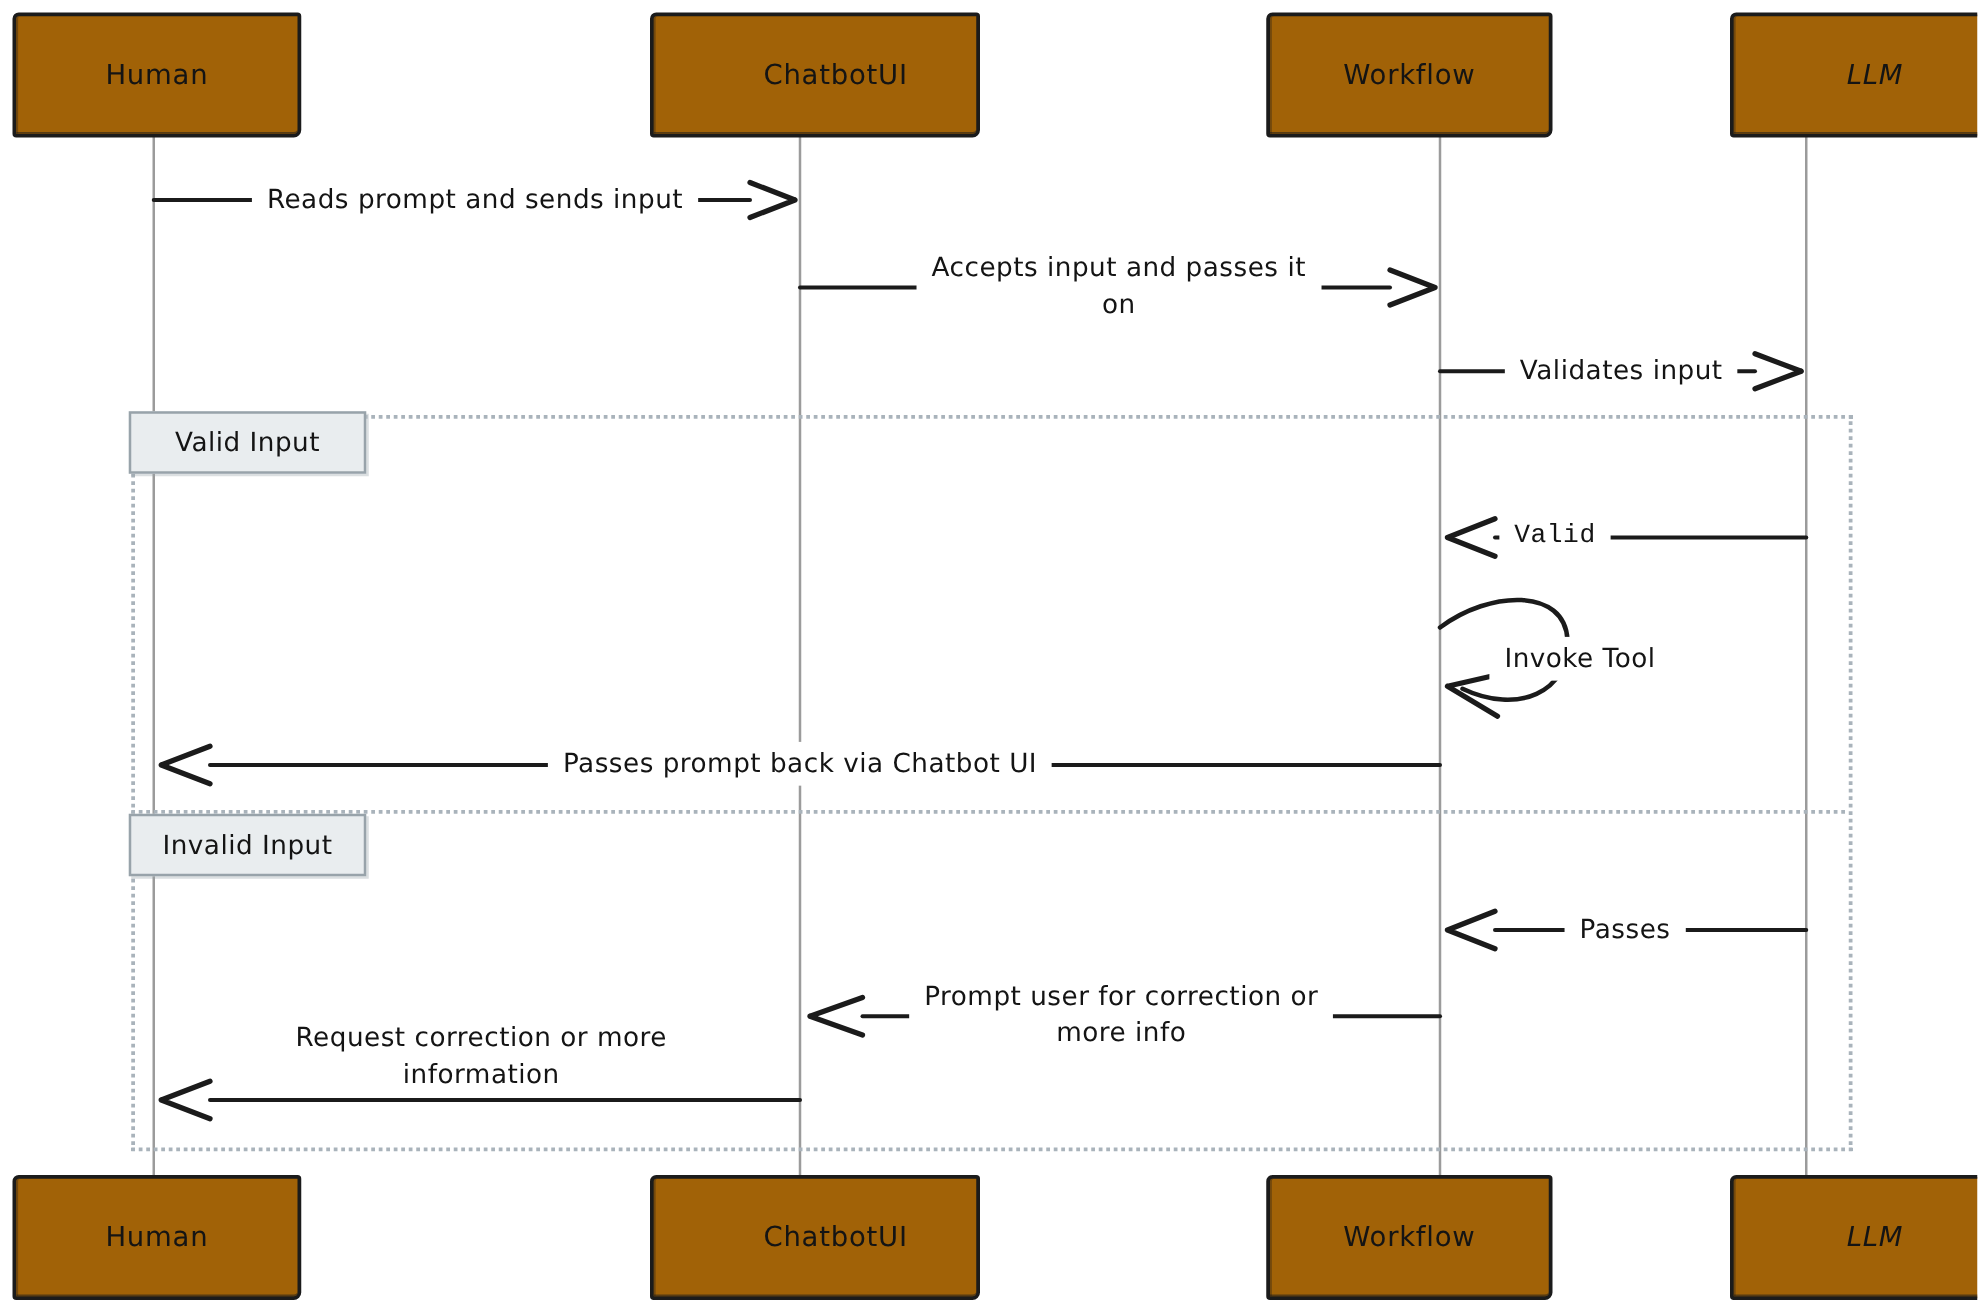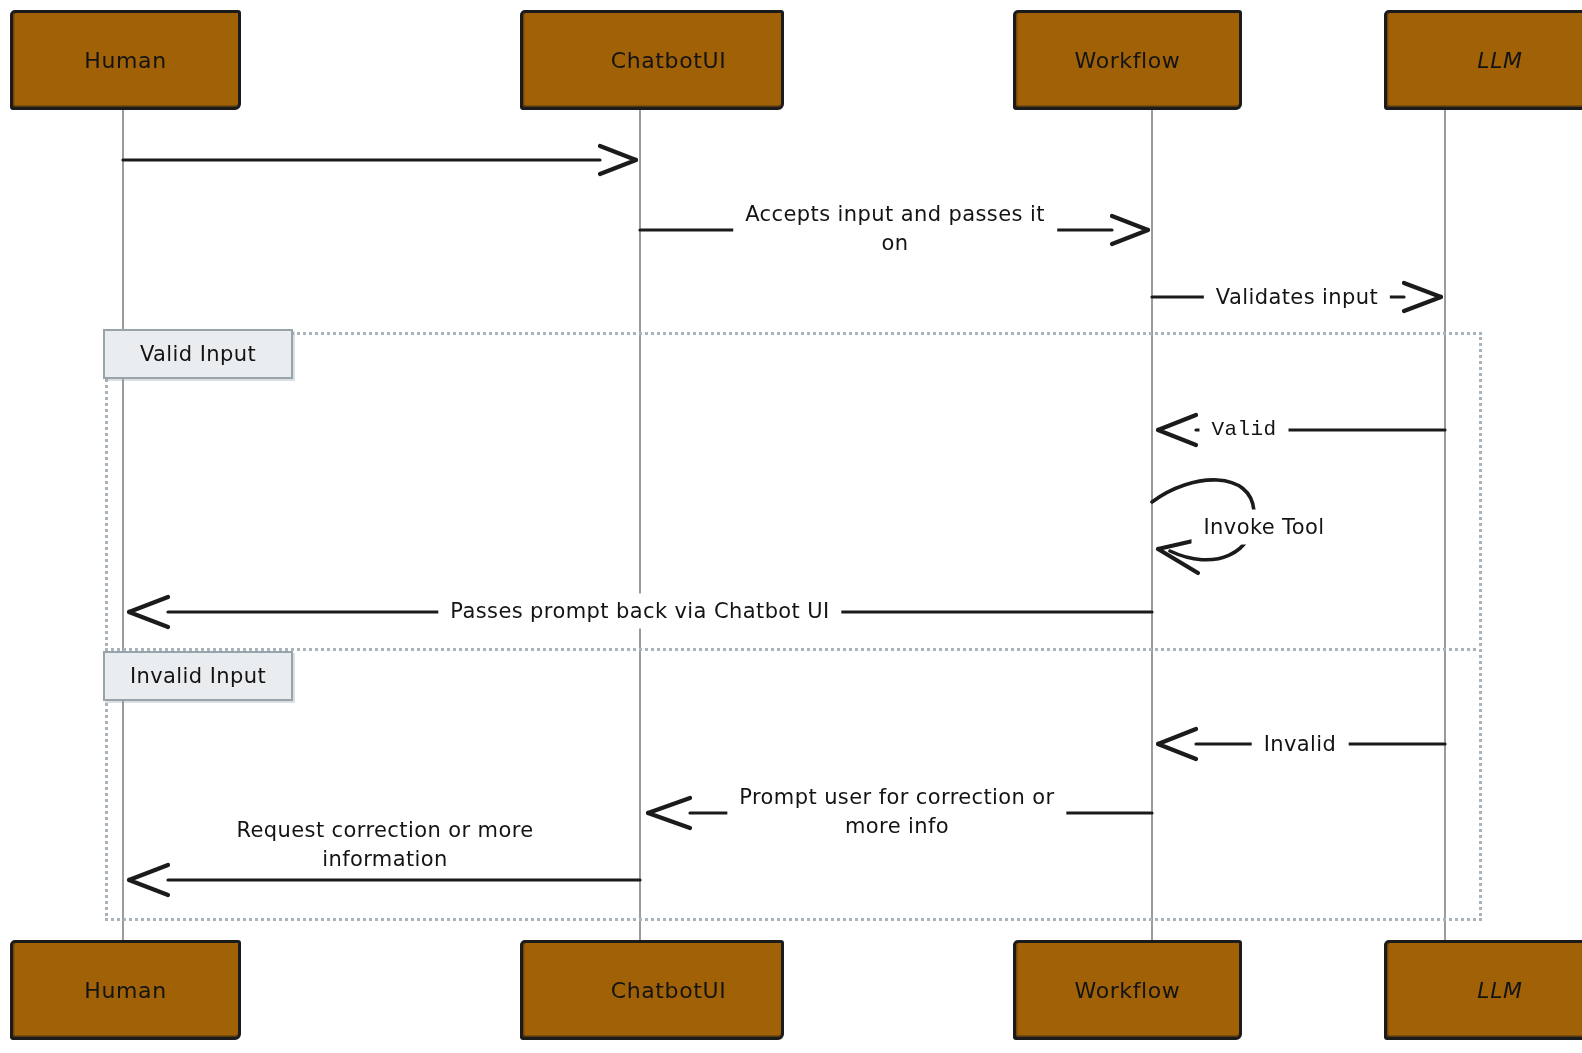--- a/index.html
+++ b/index.html
@@ -142,27 +142,28 @@
       <path class="shaft" d="M1152,813 H690"></path>
       <path class="head" d="M690,798 L648,813 M690,828 L648,813"></path>
     </g>
 
     <g>
       <path class="shaft" d="M640,880 H168"></path>
       <path class="head" d="M168,865 L129,880 M168,895 L129,880"></path>
     </g>
   </svg>
 
+  <div class="msg-label" style="left:380px;top:160px;">Reads prompt and sends input</div>
   <div class="msg-label" style="left:895px;top:229px;">Accepts input and passes it
 on</div>
   <div class="msg-label" style="left:1297px;top:297px;">Validates input</div>
   <div class="msg-label" style="left:1244px;top:430px;font-family:Liberation Mono, monospace;">Valid</div>
   <div class="msg-label" style="left:1264px;top:527px;">Invoke Tool</div>
   <div class="msg-label" style="left:640px;top:611px;">Passes prompt back via Chatbot UI</div>
-  <div class="msg-label" style="left:1300px;top:744px;">Invalid</div>
+  <div class="msg-label" style="left:1300px;top:744px;">Passes</div>
   <div class="msg-label" style="left:897px;top:812px;">Prompt user for correction or
 more info</div>
   <div class="msg-label" style="left:385px;top:845px;">Request correction or more
 information</div>
 
   <div class="actor top a-human">Human</div>
   <div class="actor top a-chatbotui">ChatbotUI</div>
   <div class="actor top a-workflow">Workflow</div>
   <div class="actor top a-llm">LLM</div>
 

